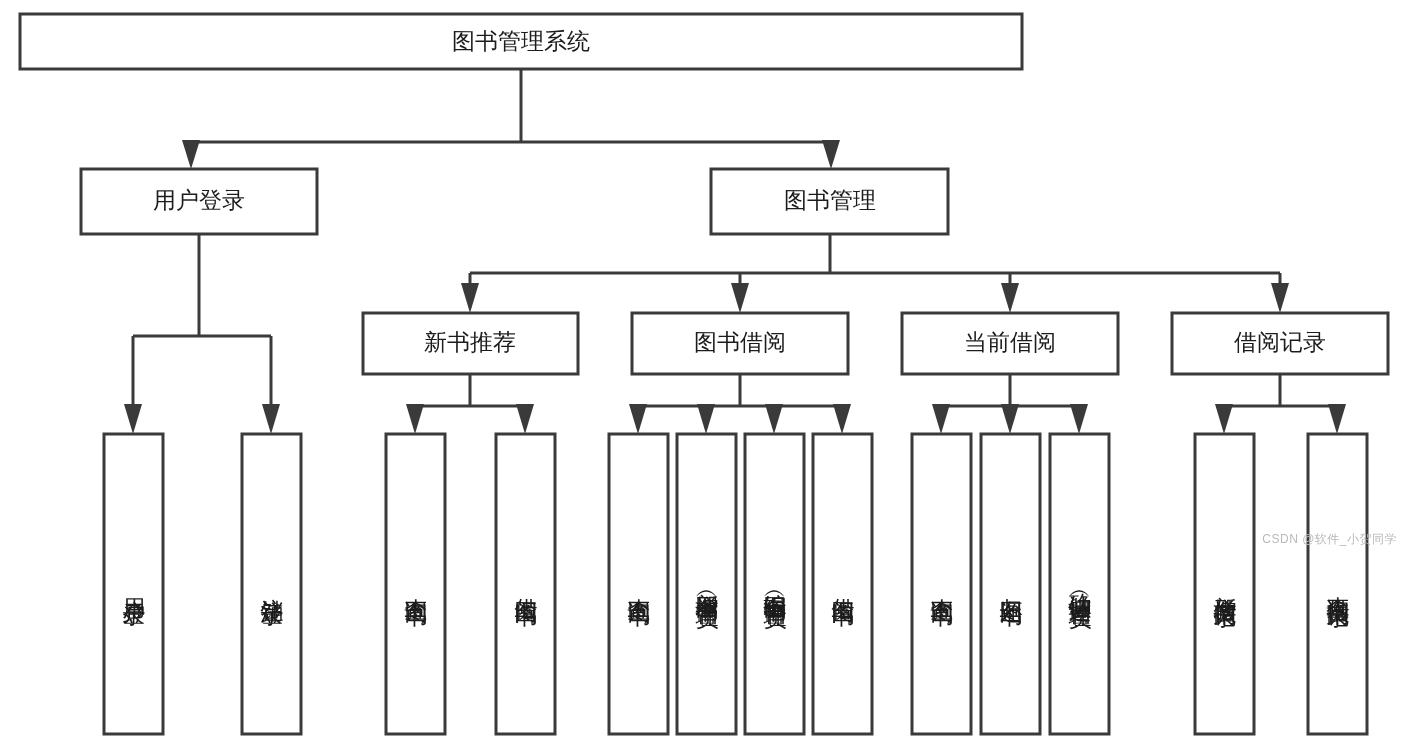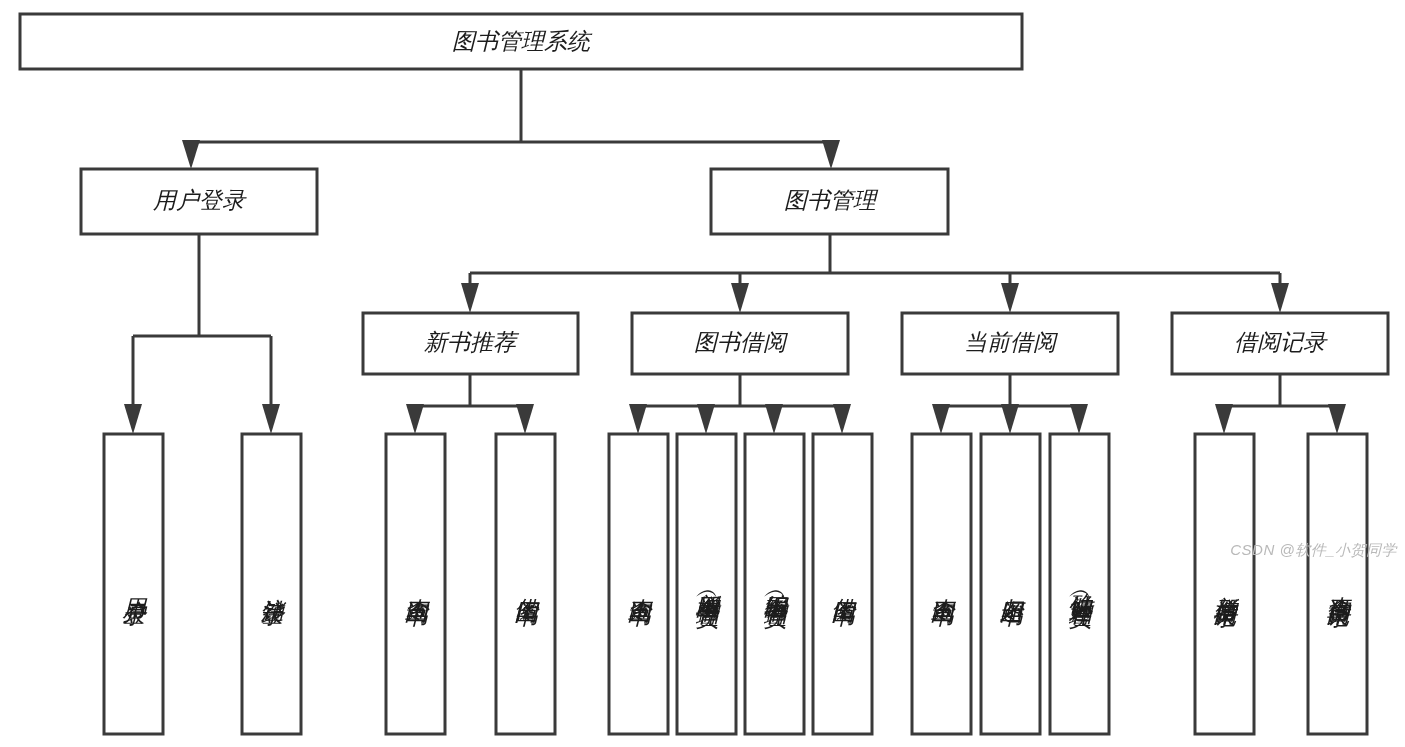--- a/index.html
+++ b/index.html
@@ -11,21 +11,20 @@
     width: 1405px;
     height: 747px;
     font-family: "Liberation Sans", "DejaVu Sans", sans-serif;
     overflow: hidden;
     position: relative;
   }
   #diagram-root {
     position: relative;
     width: 1405px;
     height: 564px;
-    font-style: italic;
   }
   svg.diagram-canvas {
     position: absolute;
     left: 0;
     top: 0;
     width: 1405px;
     height: 747px;
   }
   .node-box {
     fill: #ffffff;
@@ -60,23 +59,23 @@
     font-size: 23px;
     line-height: 1.12;
     letter-spacing: 2px;
     color: #1c1c1c;
     white-space: nowrap;
     pointer-events: none;
   }
   .watermark {
     position: absolute;
     right: 8px;
-    bottom: 4px;
-    font-family: "Liberation Sans", "DejaVu Sans", sans-serif;
-    font-size: 15px;
+    bottom: 16px;
+    font-family: "Liberation Sans", "DejaVu Sans", sans-serif;
+    font-size: 12px;
     color: #b9b9b9;
     letter-spacing: 0.5px;
     white-space: nowrap;
   }
 </style>
 </head>
 <body>
 
 <div id="diagram-root">
 

